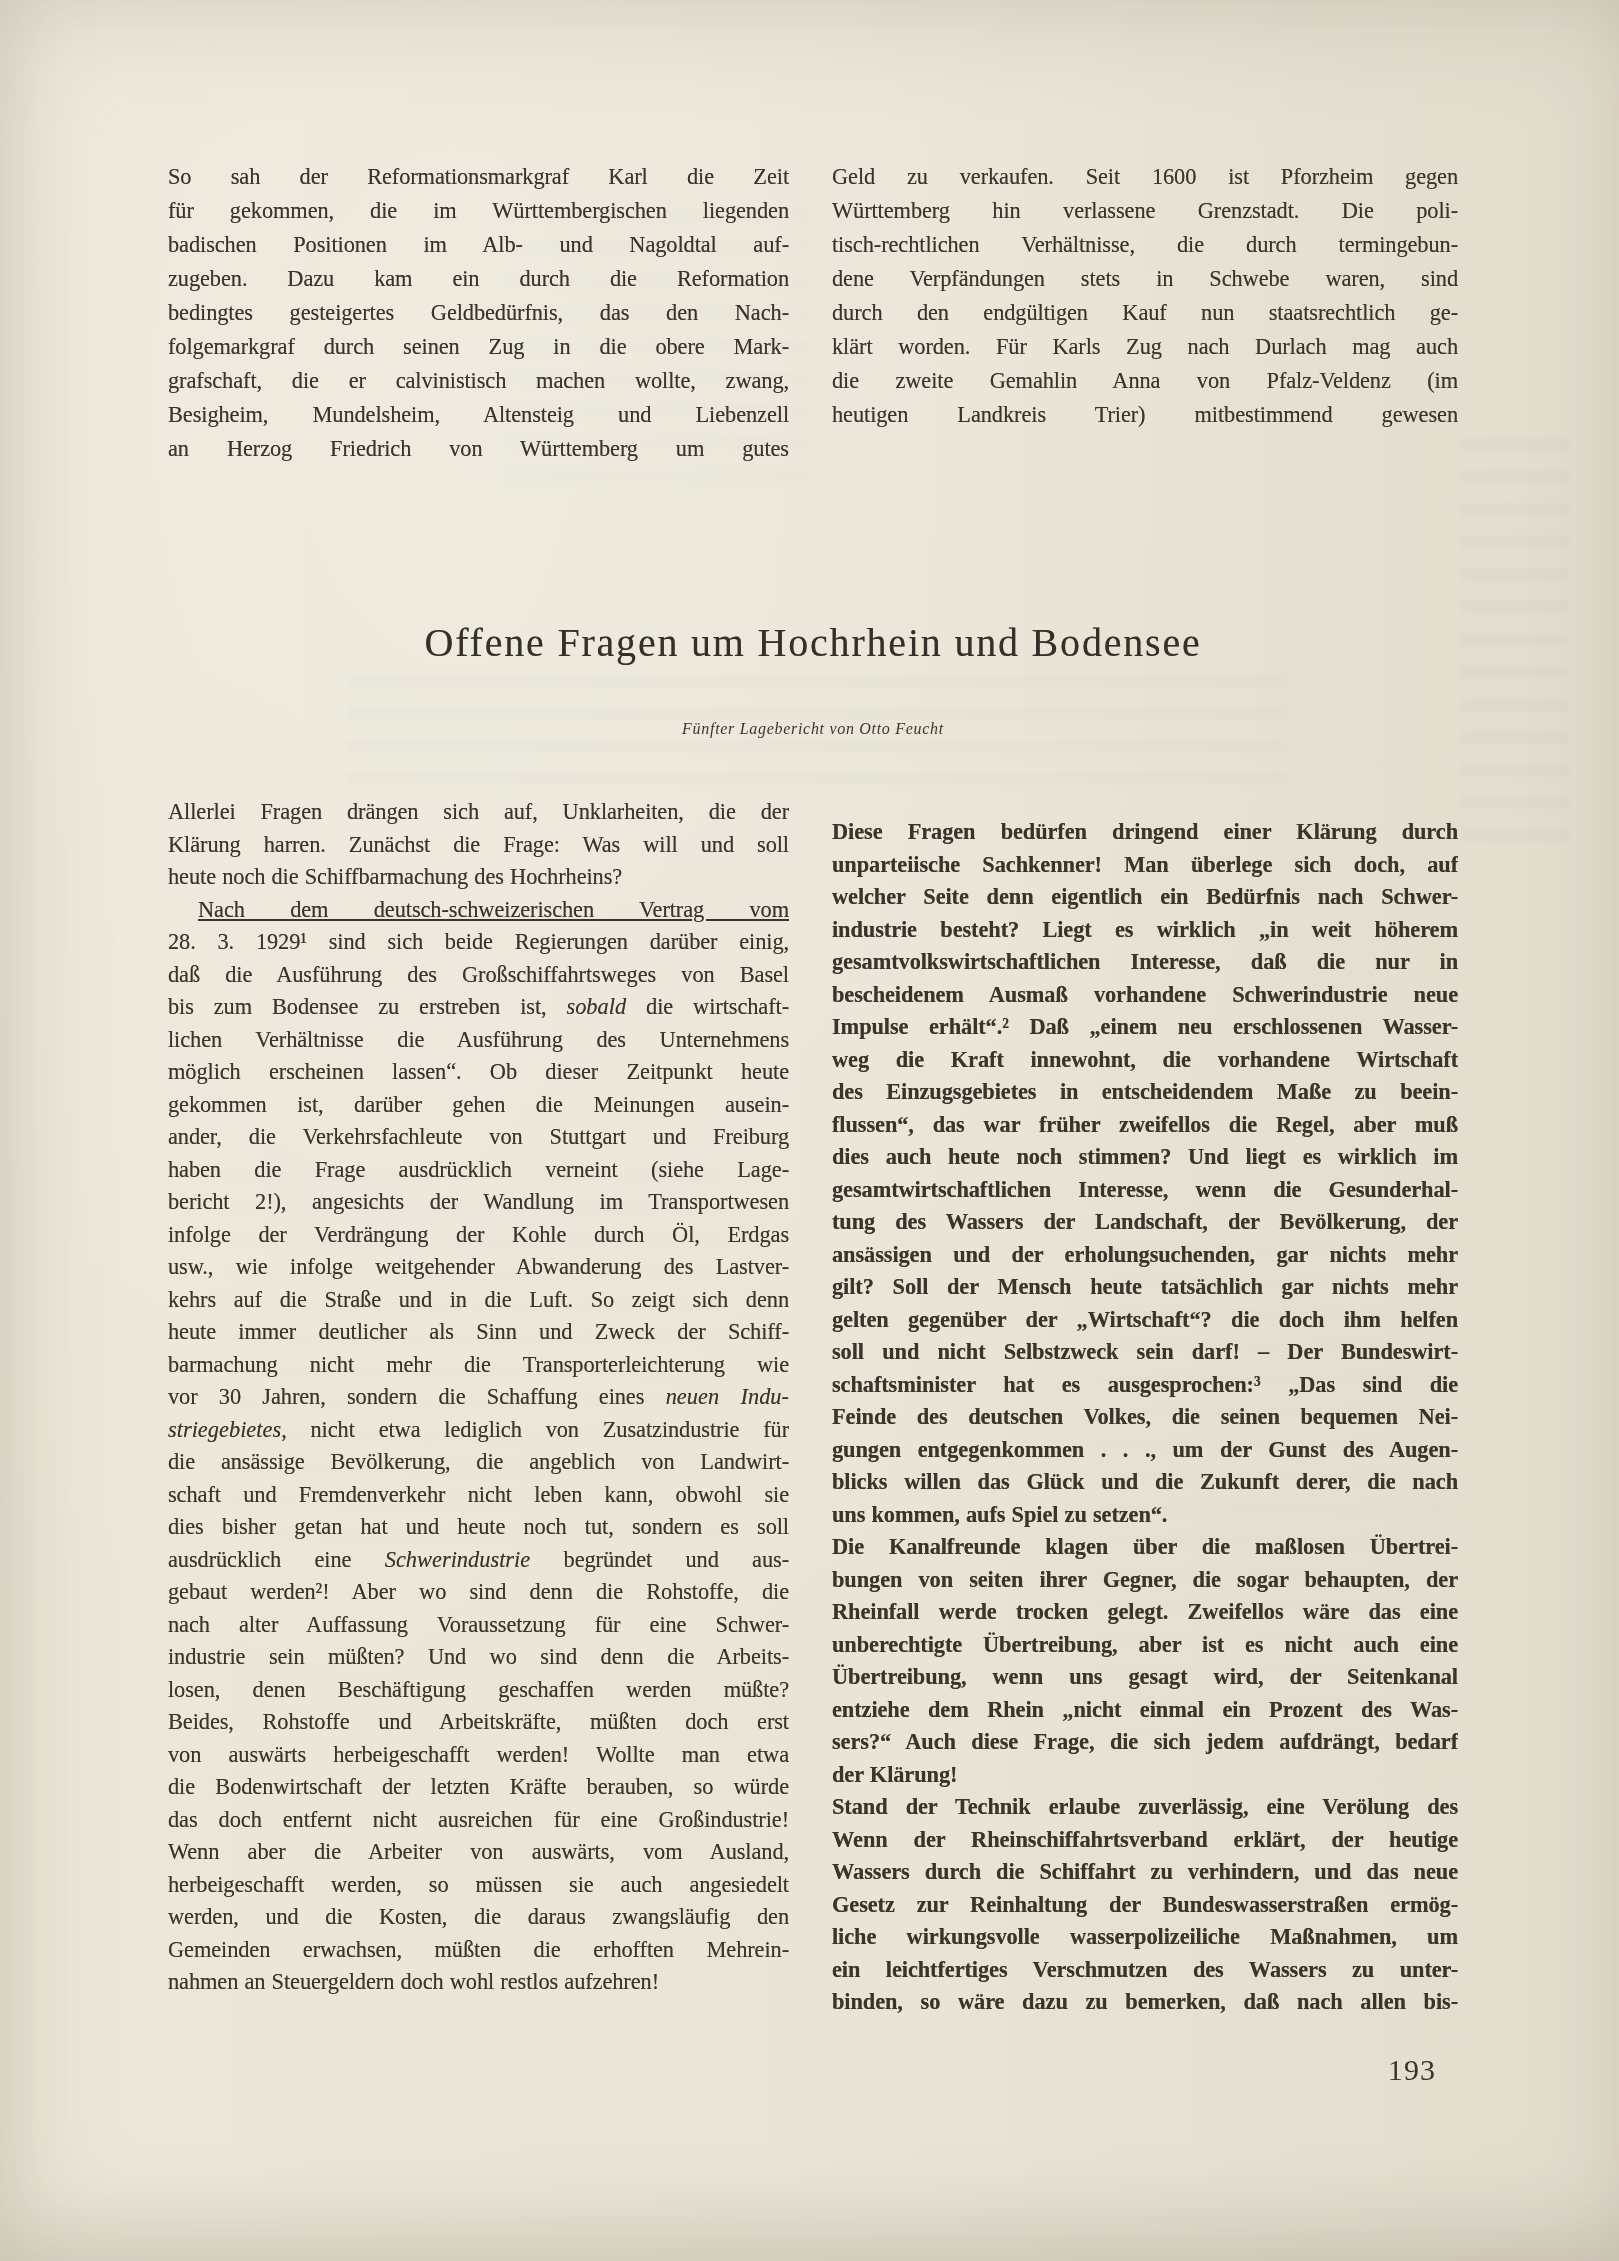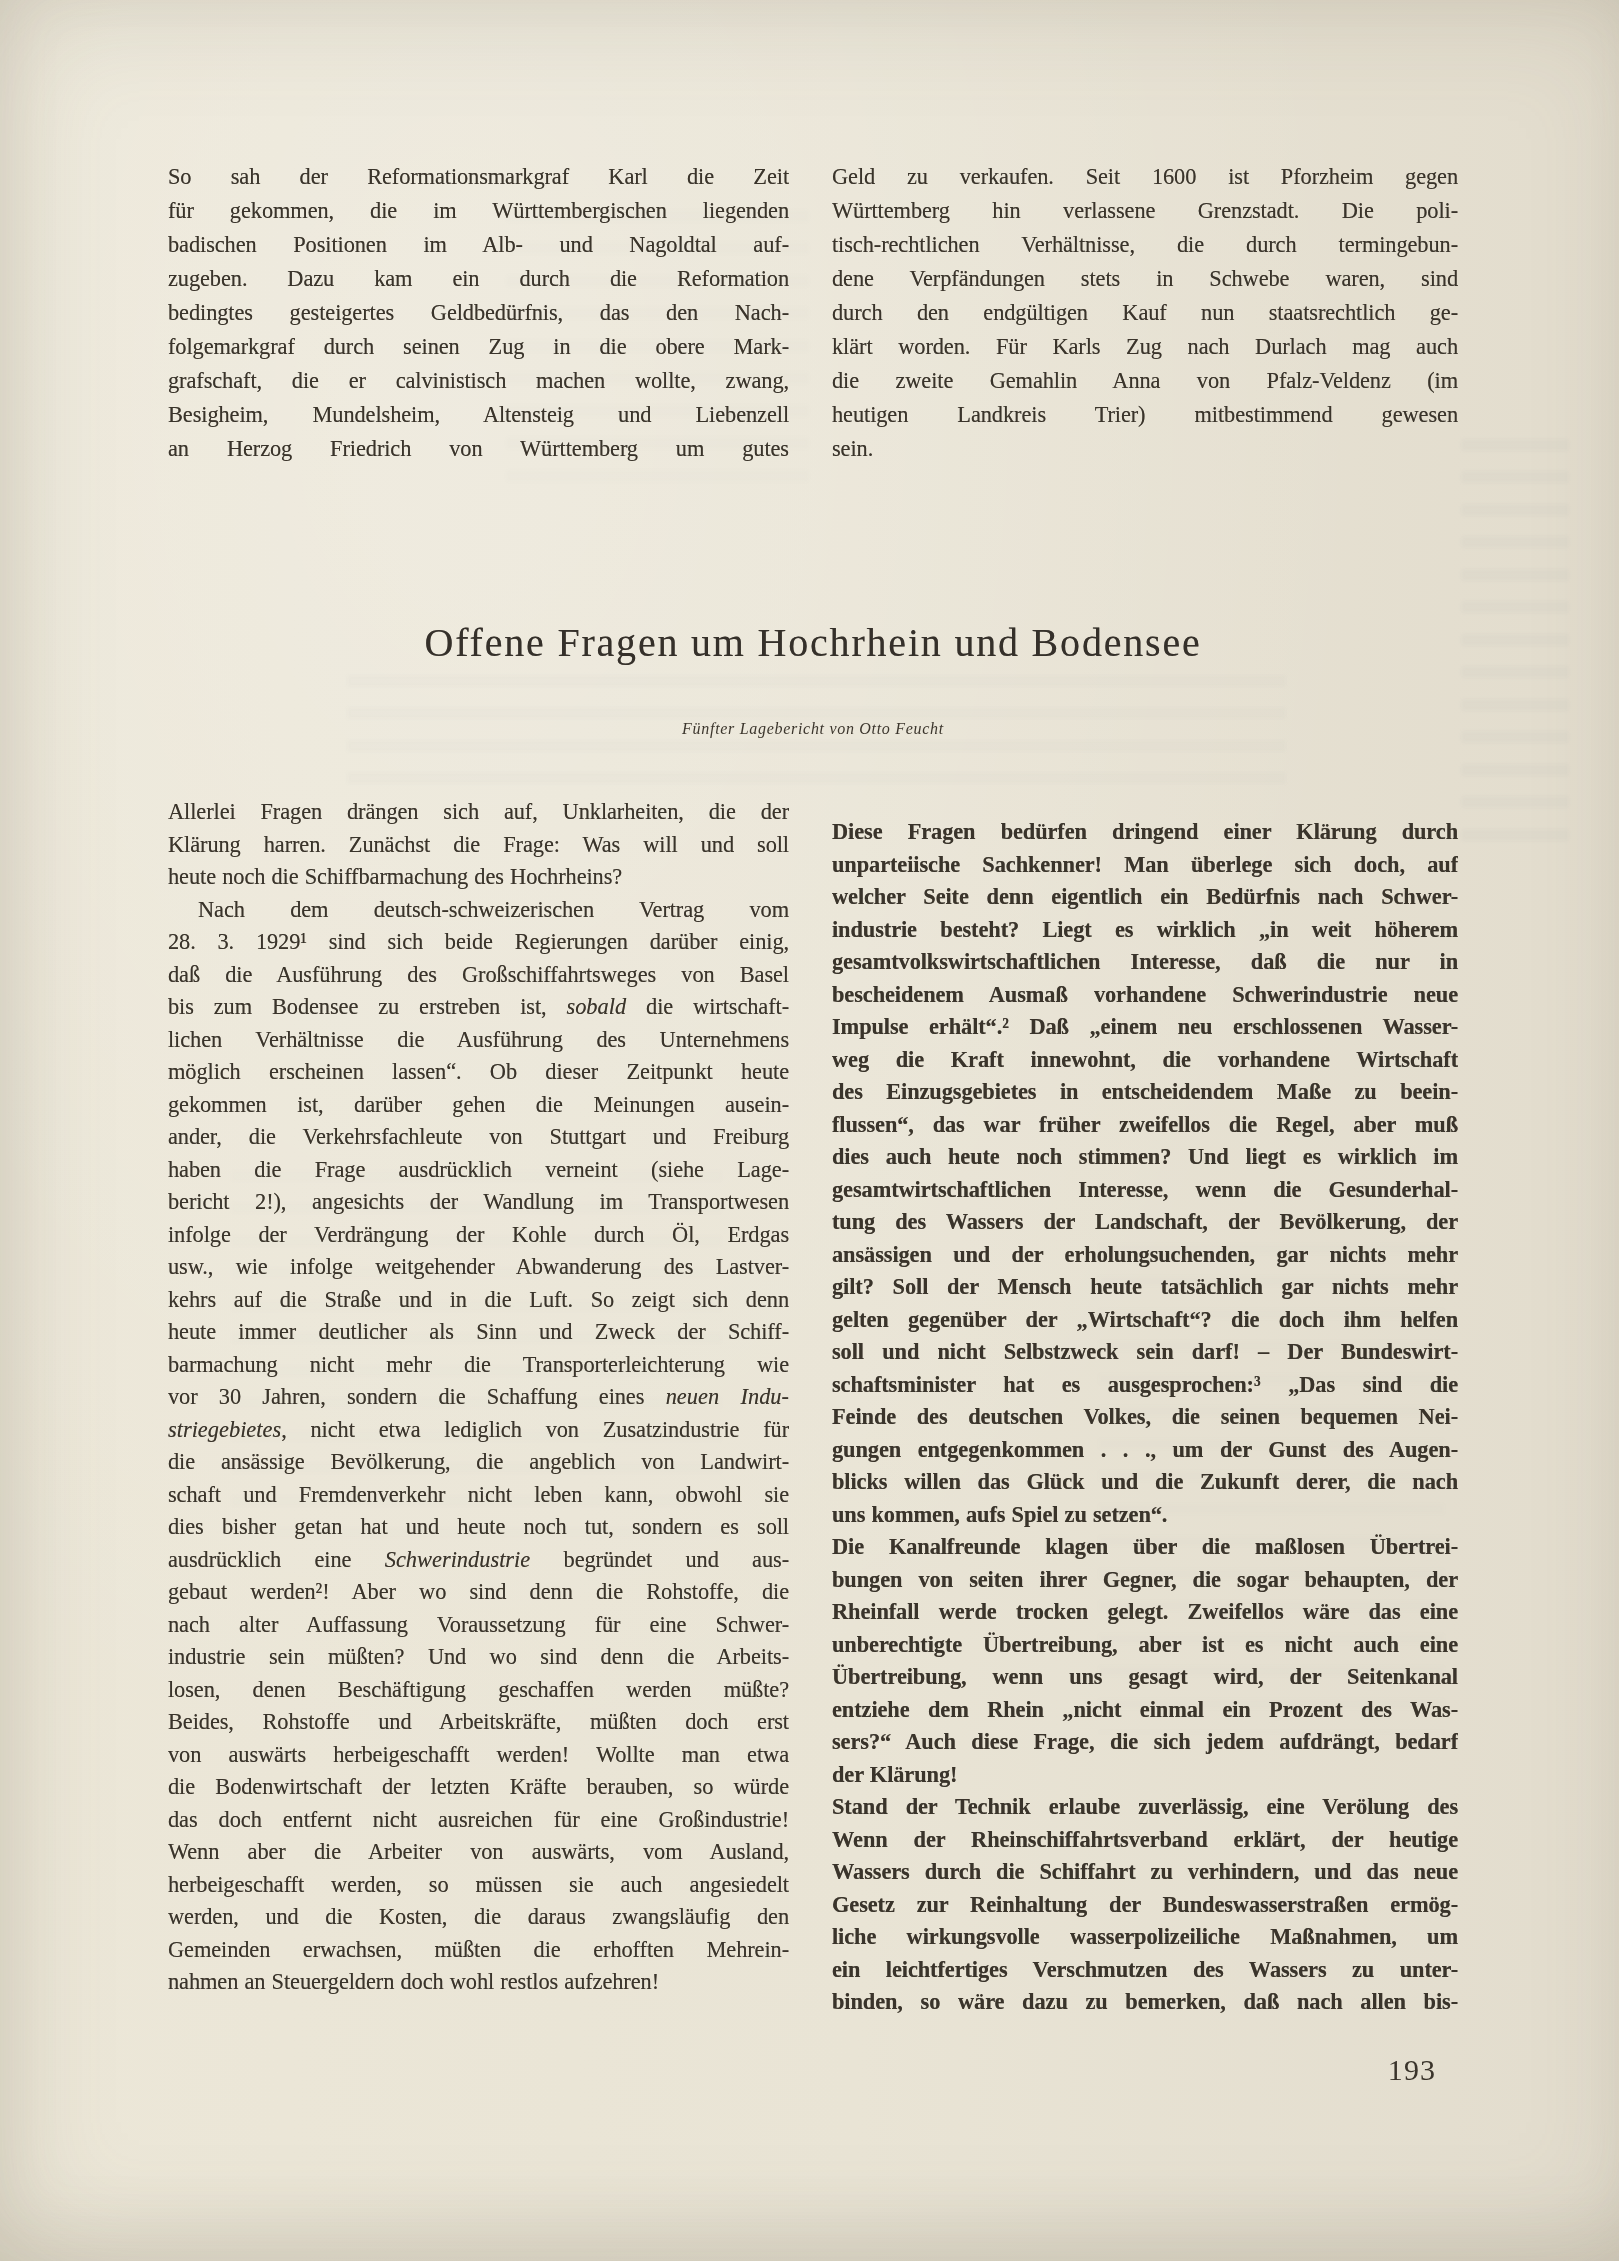--- a/index.html
+++ b/index.html
@@ -36,21 +36,21 @@
     word-spacing:0.7px;
     text-shadow:0 0 0.5px rgba(58,52,43,0.55);
   }
   .tline{
     height:32.5px;line-height:32.5px;overflow:hidden;
     text-align:justify;
     text-align-last:justify;
   }
   .topcol .tline{ height:34px;line-height:34px; }
   .tline.pend{ text-align-last:left; }
-  .tline.ind{ text-indent:30px; }
+  .tline.ind{ text-indent:30px;text-decoration:underline; }
   .tline i{ font-style:italic; letter-spacing:0; }
 
   .headline{
     position:absolute;
     left:168px;top:619px;width:1290px;
     text-align:center;
     font-size:40px;
     letter-spacing:1.8px;
     color:#35302a;
     text-shadow:0 0 0.6px rgba(53,48,42,0.5);
@@ -98,21 +98,20 @@
 
   <div class="col topcol" style="left:832px;top:160px;width:626px;">
       <div class="tline">Geld zu verkaufen. Seit 1600 ist Pforzheim gegen</div>
       <div class="tline">Württemberg hin verlassene Grenzstadt. Die poli-</div>
       <div class="tline">tisch-rechtlichen Verhältnisse, die durch termingebun-</div>
       <div class="tline">dene Verpfändungen stets in Schwebe waren, sind</div>
       <div class="tline">durch den endgültigen Kauf nun staatsrechtlich ge-</div>
       <div class="tline">klärt worden. Für Karls Zug nach Durlach mag auch</div>
       <div class="tline">die zweite Gemahlin Anna von Pfalz-Veldenz (im</div>
       <div class="tline">heutigen Landkreis Trier) mitbestimmend gewesen</div>
-      <div class="tline pend">sein.</div>
     </div>
 
   <div class="headline">Offene Fragen um Hochrhein und Bodensee</div>
   <div class="subline">Fünfter Lagebericht von Otto Feucht</div>
 
   <div class="col" style="left:168px;top:796px;width:621px;">
       <div class="tline">Allerlei Fragen drängen sich auf, Unklarheiten, die der</div>
       <div class="tline">Klärung harren. Zunächst die Frage: Was will und soll</div>
       <div class="tline pend">heute noch die Schiffbarmachung des Hochrheins?</div>
       <div class="tline ind">Nach dem deutsch-schweizerischen Vertrag vom</div>

